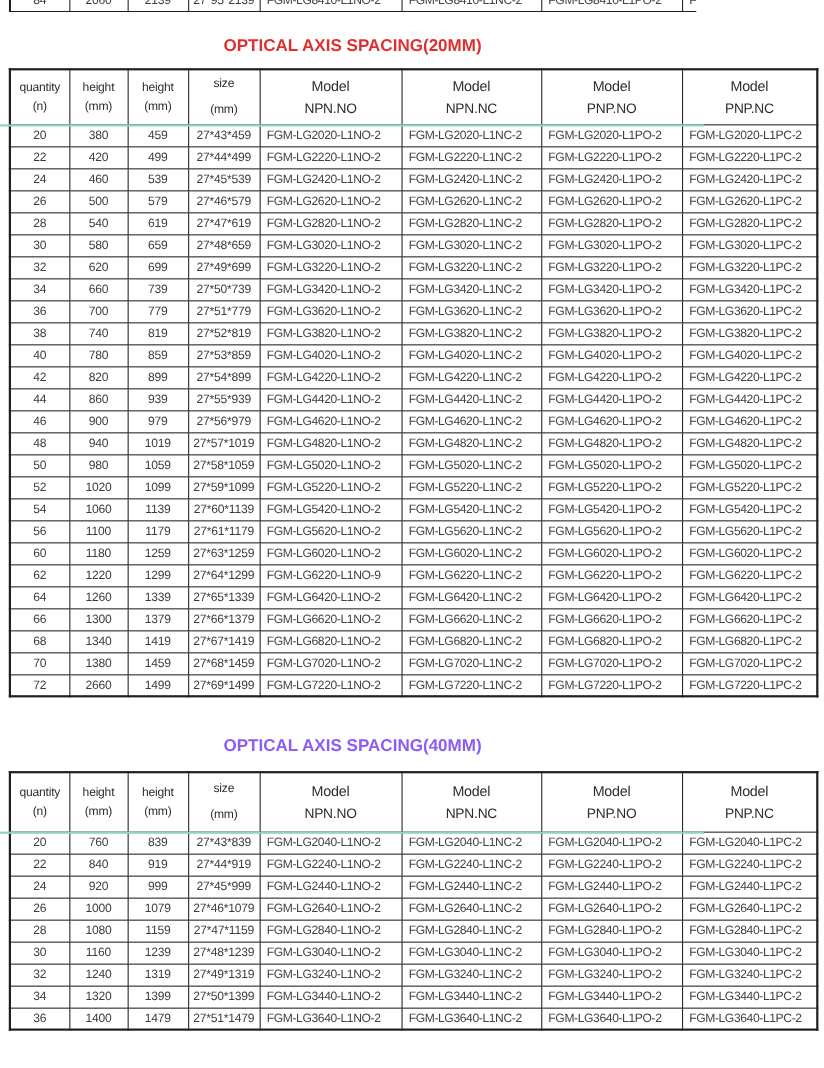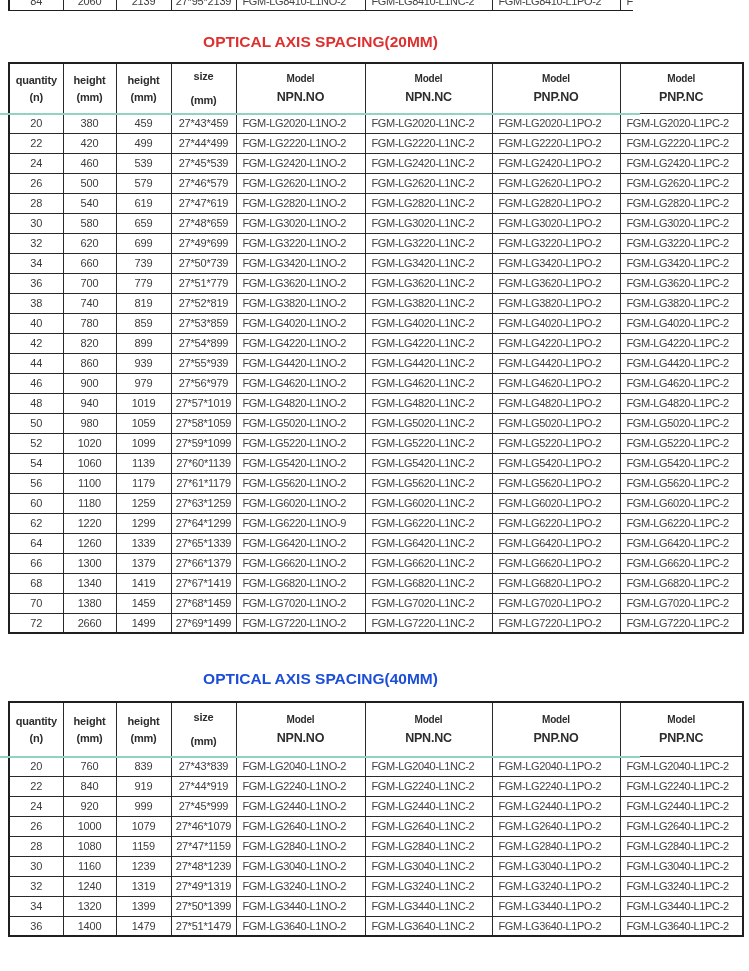--- a/index.html
+++ b/index.html
@@ -20,25 +20,25 @@
   }
   table.spec th, table.spec td { border:1px solid #2a2a2a; box-sizing:border-box; }
 
   table.spec tbody tr { height:20px; }
   table.spec td {
     font-size:11px; color:#3c3c3c; text-align:center;
     padding:0; white-space:nowrap; overflow:hidden; letter-spacing:-0.2px;
   }
   table.spec td.model { text-align:left; padding-left:6px; letter-spacing:-0.35px; color:#424242; }
 
-  table.spec thead th { font-weight:bold; color:#2d2d2d; vertical-align:middle; padding:0; }
+  table.spec thead th { font-weight:normal; color:#2d2d2d; vertical-align:middle; padding:0; }
   .h-line1, .h-line2 { display:block; text-align:center; font-size:11px; letter-spacing:-0.2px; }
   .h-line2 { margin-top:5px; }
   table.spec thead th:nth-child(4) .h-line2 { margin-top:12px; }
-  table.spec thead th:nth-child(n+5) .h-line1 { font-size:10px; }
+  table.spec thead th:nth-child(n+5) .h-line1 { font-size:13px; }
   table.spec thead th:nth-child(n+5) .h-line2 { font-size:12.5px; margin-top:6px; }
 
   .t20 thead tr { height:50px; }
   .t40 thead tr { height:54px; }
 
   .table-title {
     font-size:15.5px; font-weight:bold; text-align:center;
     letter-spacing:0; margin:0;
   }
   .title-20 { padding:22px 0 11px; }
@@ -392,21 +392,21 @@
             <td class="num">27*69*1499</td>
             <td class="model">FGM-LG7220-L1NO-2</td>
             <td class="model">FGM-LG7220-L1NC-2</td>
             <td class="model">FGM-LG7220-L1PO-2</td>
             <td class="model">FGM-LG7220-L1PC-2</td>
           </tr>
         </tbody>
     </table>
   </div>
 
-  <h2 class="table-title title-40" style="color: #1d4ed8;">OPTICAL AXIS SPACING(40MM)</h2>
+  <h2 class="table-title title-40" style="color: #8b5cf6;">OPTICAL AXIS SPACING(40MM)</h2>
 
   <div class="table-wrap t40-wrap">
     <div class="teal-line" style="background: rgb(143, 211, 195);"></div>
     <table class="spec t40">
       <colgroup>
         <col style="width:54px">
           <col style="width:53px">
           <col style="width:55px">
           <col style="width:65px">
         <col style="width:129px">

